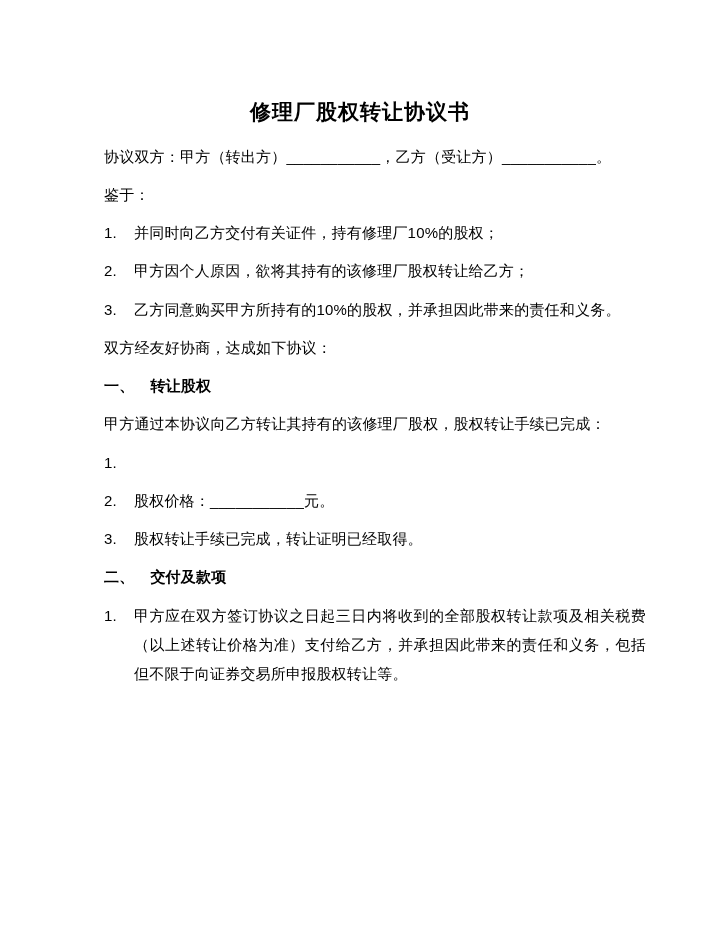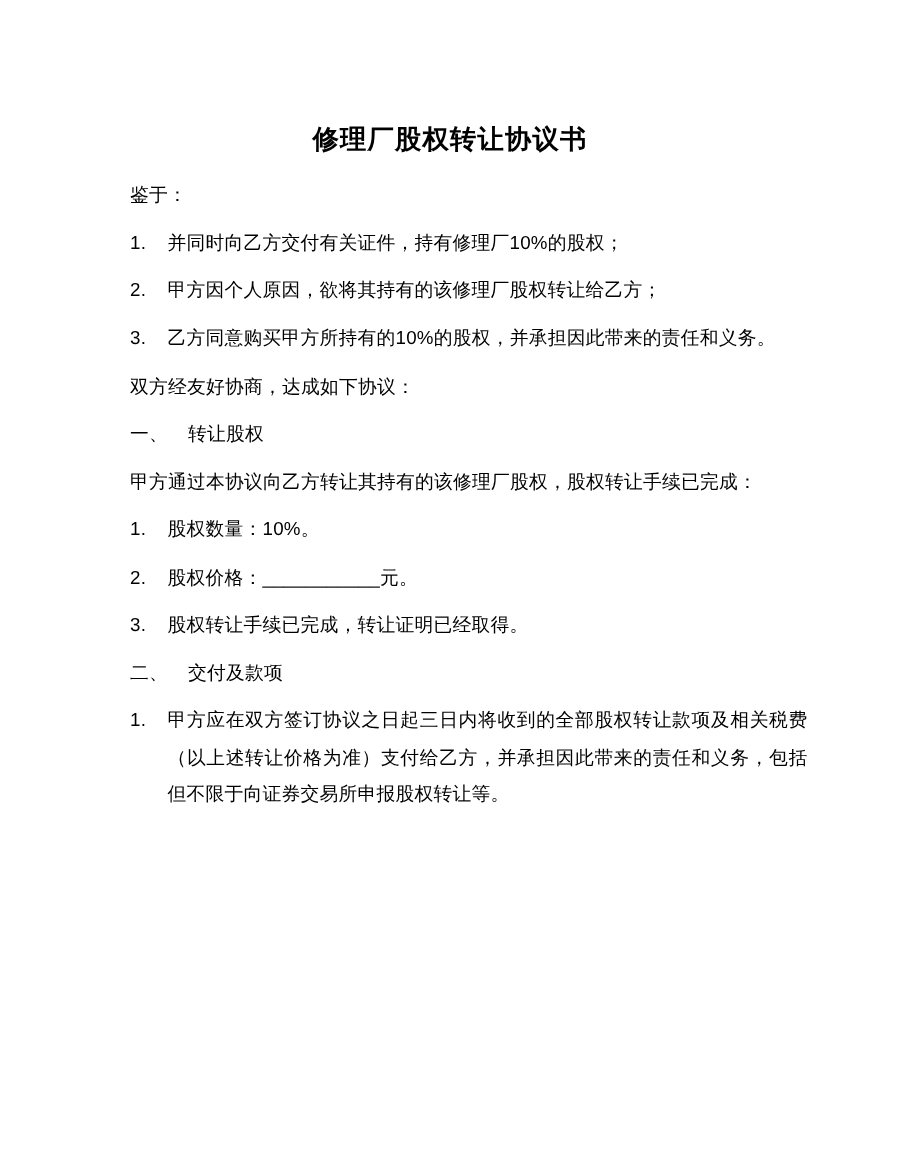--- a/index.html
+++ b/index.html
@@ -60,32 +60,34 @@
     flex: 1 1 auto;
     text-align: justify;
   }
   .section-head {
     font-size: 15px;
     line-height: 1.95;
     margin: 0 0 9px 0;
     text-indent: 30px;
     font-family: "Liberation Sans", "DejaVu Sans", sans-serif;
     letter-spacing: 0.2px;
+    font-weight: bold;
   }
   .section-head .num {
     margin-right: 16px;
   }
 </style>
 </head>
 <body>
 
 <div class="page">
 
   <h1 class="doc-title">修理厂股权转让协议书</h1>
 
+  <p class="para indent-2">协议双方：甲方（转出方）___________，乙方（受让方）___________。</p>
 
   <p class="para indent-2">鉴于：</p>
 
   <div class="list-row">
     <span class="marker">1.</span>
     <span class="body">并同时向乙方交付有关证件，持有修理厂10%的股权；</span>
   </div>
   <div class="list-row">
     <span class="marker">2.</span>
     <span class="body">甲方因个人原因，欲将其持有的该修理厂股权转让给乙方；</span>
@@ -98,21 +100,20 @@
   <p class="para indent-2">双方经友好协商，达成如下协议：</p>
 
   <p class="section-head">
     <span class="num">一、</span><span>转让股权</span>
   </p>
 
   <p class="para indent-2">甲方通过本协议向乙方转让其持有的该修理厂股权，股权转让手续已完成：</p>
 
   <div class="list-row">
     <span class="marker">1.</span>
-    <span class="body">股权数量：10%。</span>
   </div>
   <div class="list-row">
     <span class="marker">2.</span>
     <span class="body">股权价格：___________元。</span>
   </div>
   <div class="list-row">
     <span class="marker">3.</span>
     <span class="body">股权转让手续已完成，转让证明已经取得。</span>
   </div>
 

